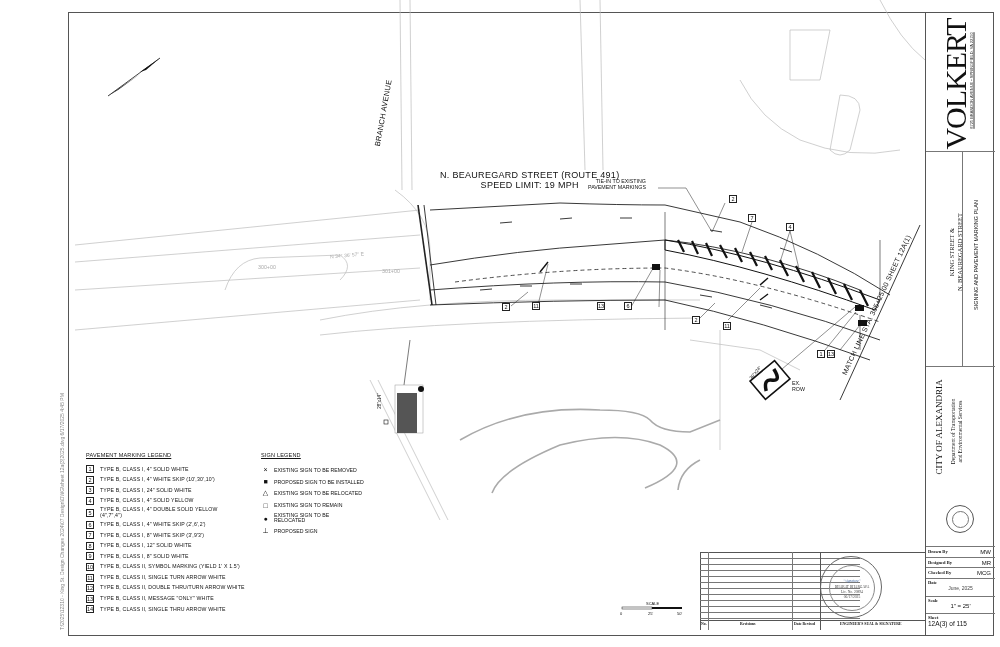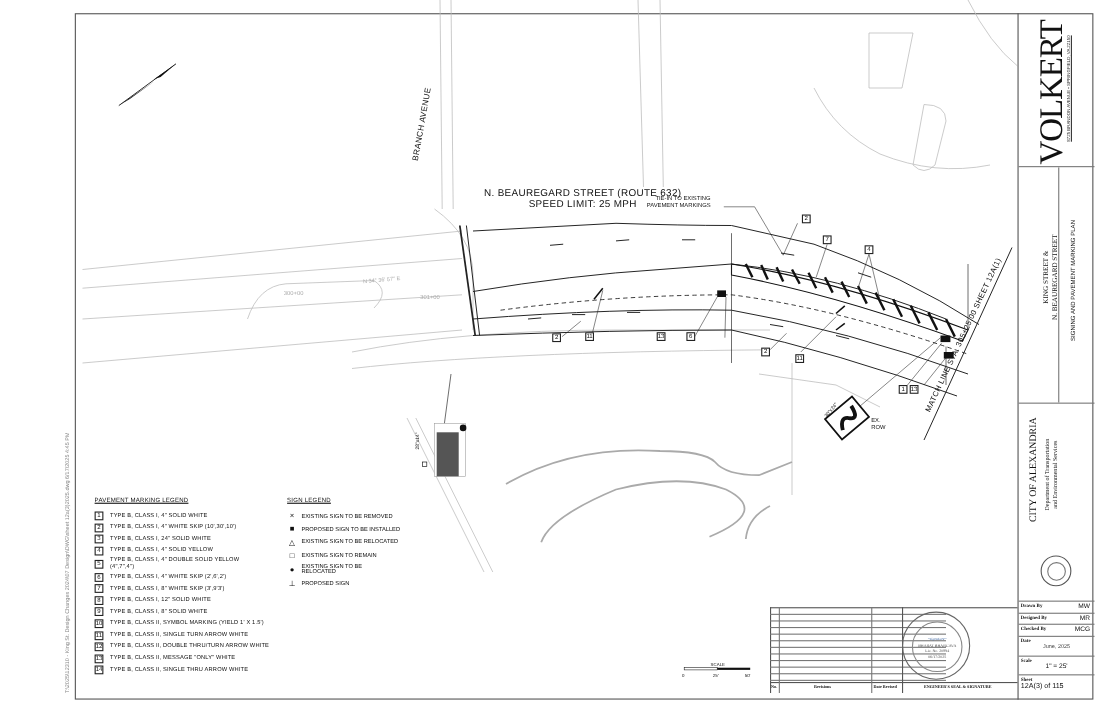--- a/index.html
+++ b/index.html
@@ -172,22 +172,22 @@
     <rect x="384" y="420" width="4" height="4" fill="#fff" stroke="#111" stroke-width="0.6"></rect>
   </g>
 
   <g>
     <rect x="622" y="607" width="30" height="2" fill="#fff" stroke="#111" stroke-width="0.5"></rect>
     <rect x="652" y="607" width="30" height="2" fill="#111"></rect>
   </g>
 </svg>
 
 <div class="road-label" style="left:440px;top:170px;">
-  <div>N. BEAUREGARD STREET (ROUTE 632)</div>
-  <div>SPEED LIMIT: 25 MPH</div>
+  <div>N. BEAUREGARD STREET (ROUTE 491)</div>
+  <div>SPEED LIMIT: 19 MPH</div>
 </div>
 <div class="road-label" style="left:350px;top:108px;font-size:7.5px;transform:rotate(-80deg);">BRANCH AVENUE</div>
 <div class="note" style="left:588px;top:178px;">
   <div>TIE-IN TO EXISTING</div>
   <div>PAVEMENT MARKINGS</div>
 </div>
 <div class="note" style="left:792px;top:380px;text-align:left;">
   <div>EX.</div>
   <div>ROW</div>
 </div>

